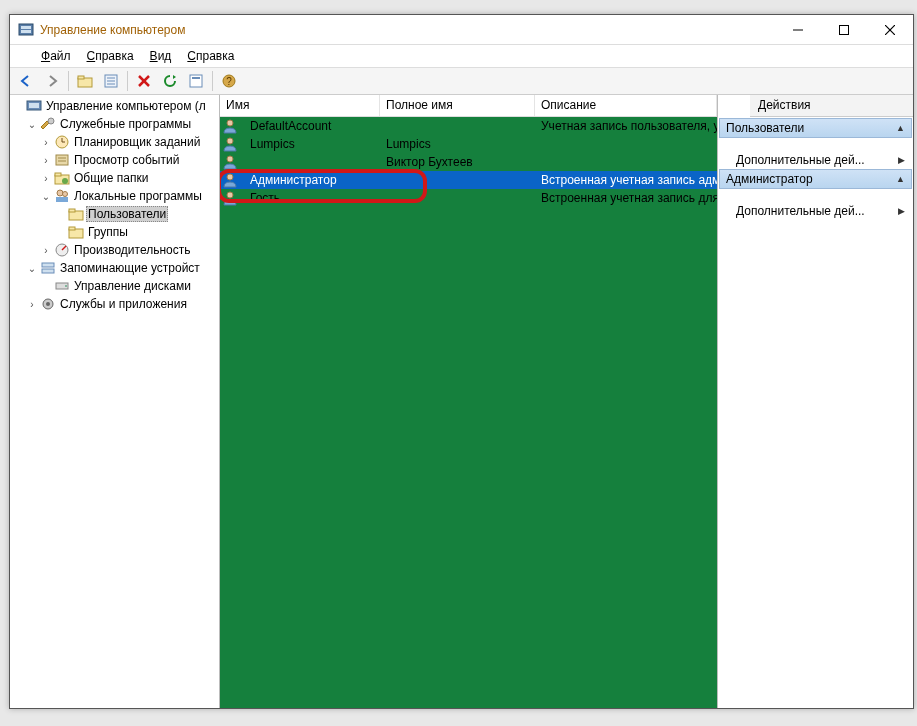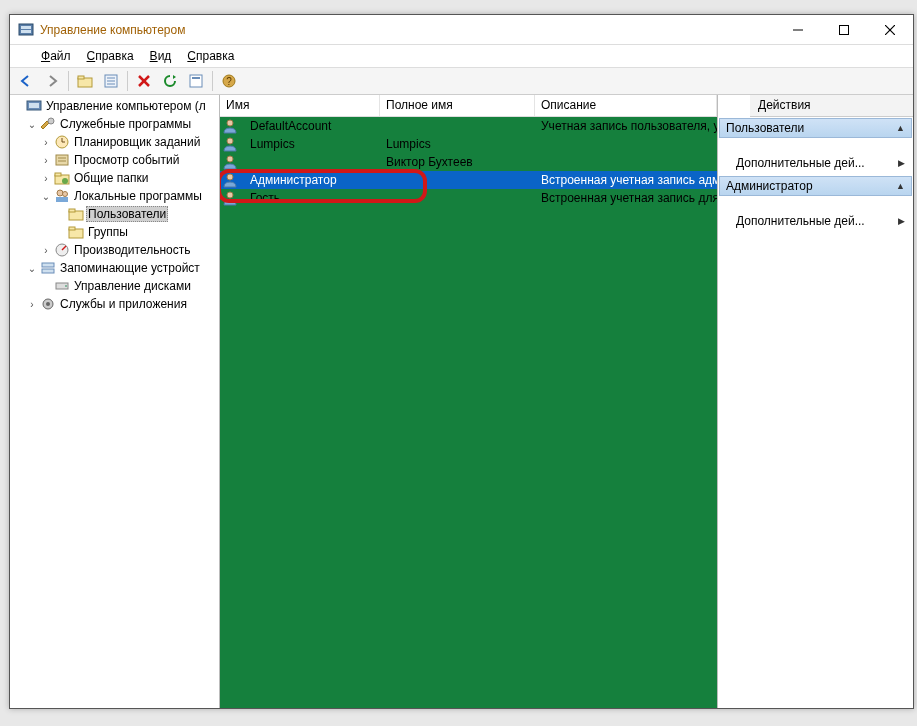--- a/index.html
+++ b/index.html
@@ -152,21 +152,21 @@
   border:1px solid #9bb8d8;
   height:20px;
   display:flex;
   align-items:center;
   justify-content:space-between;
   padding:0 6px;
   margin:1px;
   font-size:12px;
 }
 .actitem {
-  height:36px;
+  height:29px;
   display:flex;
   align-items:center;
   justify-content:space-between;
   padding:12px 8px 0 18px;
   font-size:12px;
 }
 .tri { font-size:9px; color:#333; }
 .arrow-svg { width:14px; height:14px; }
 </style>
 </head>

